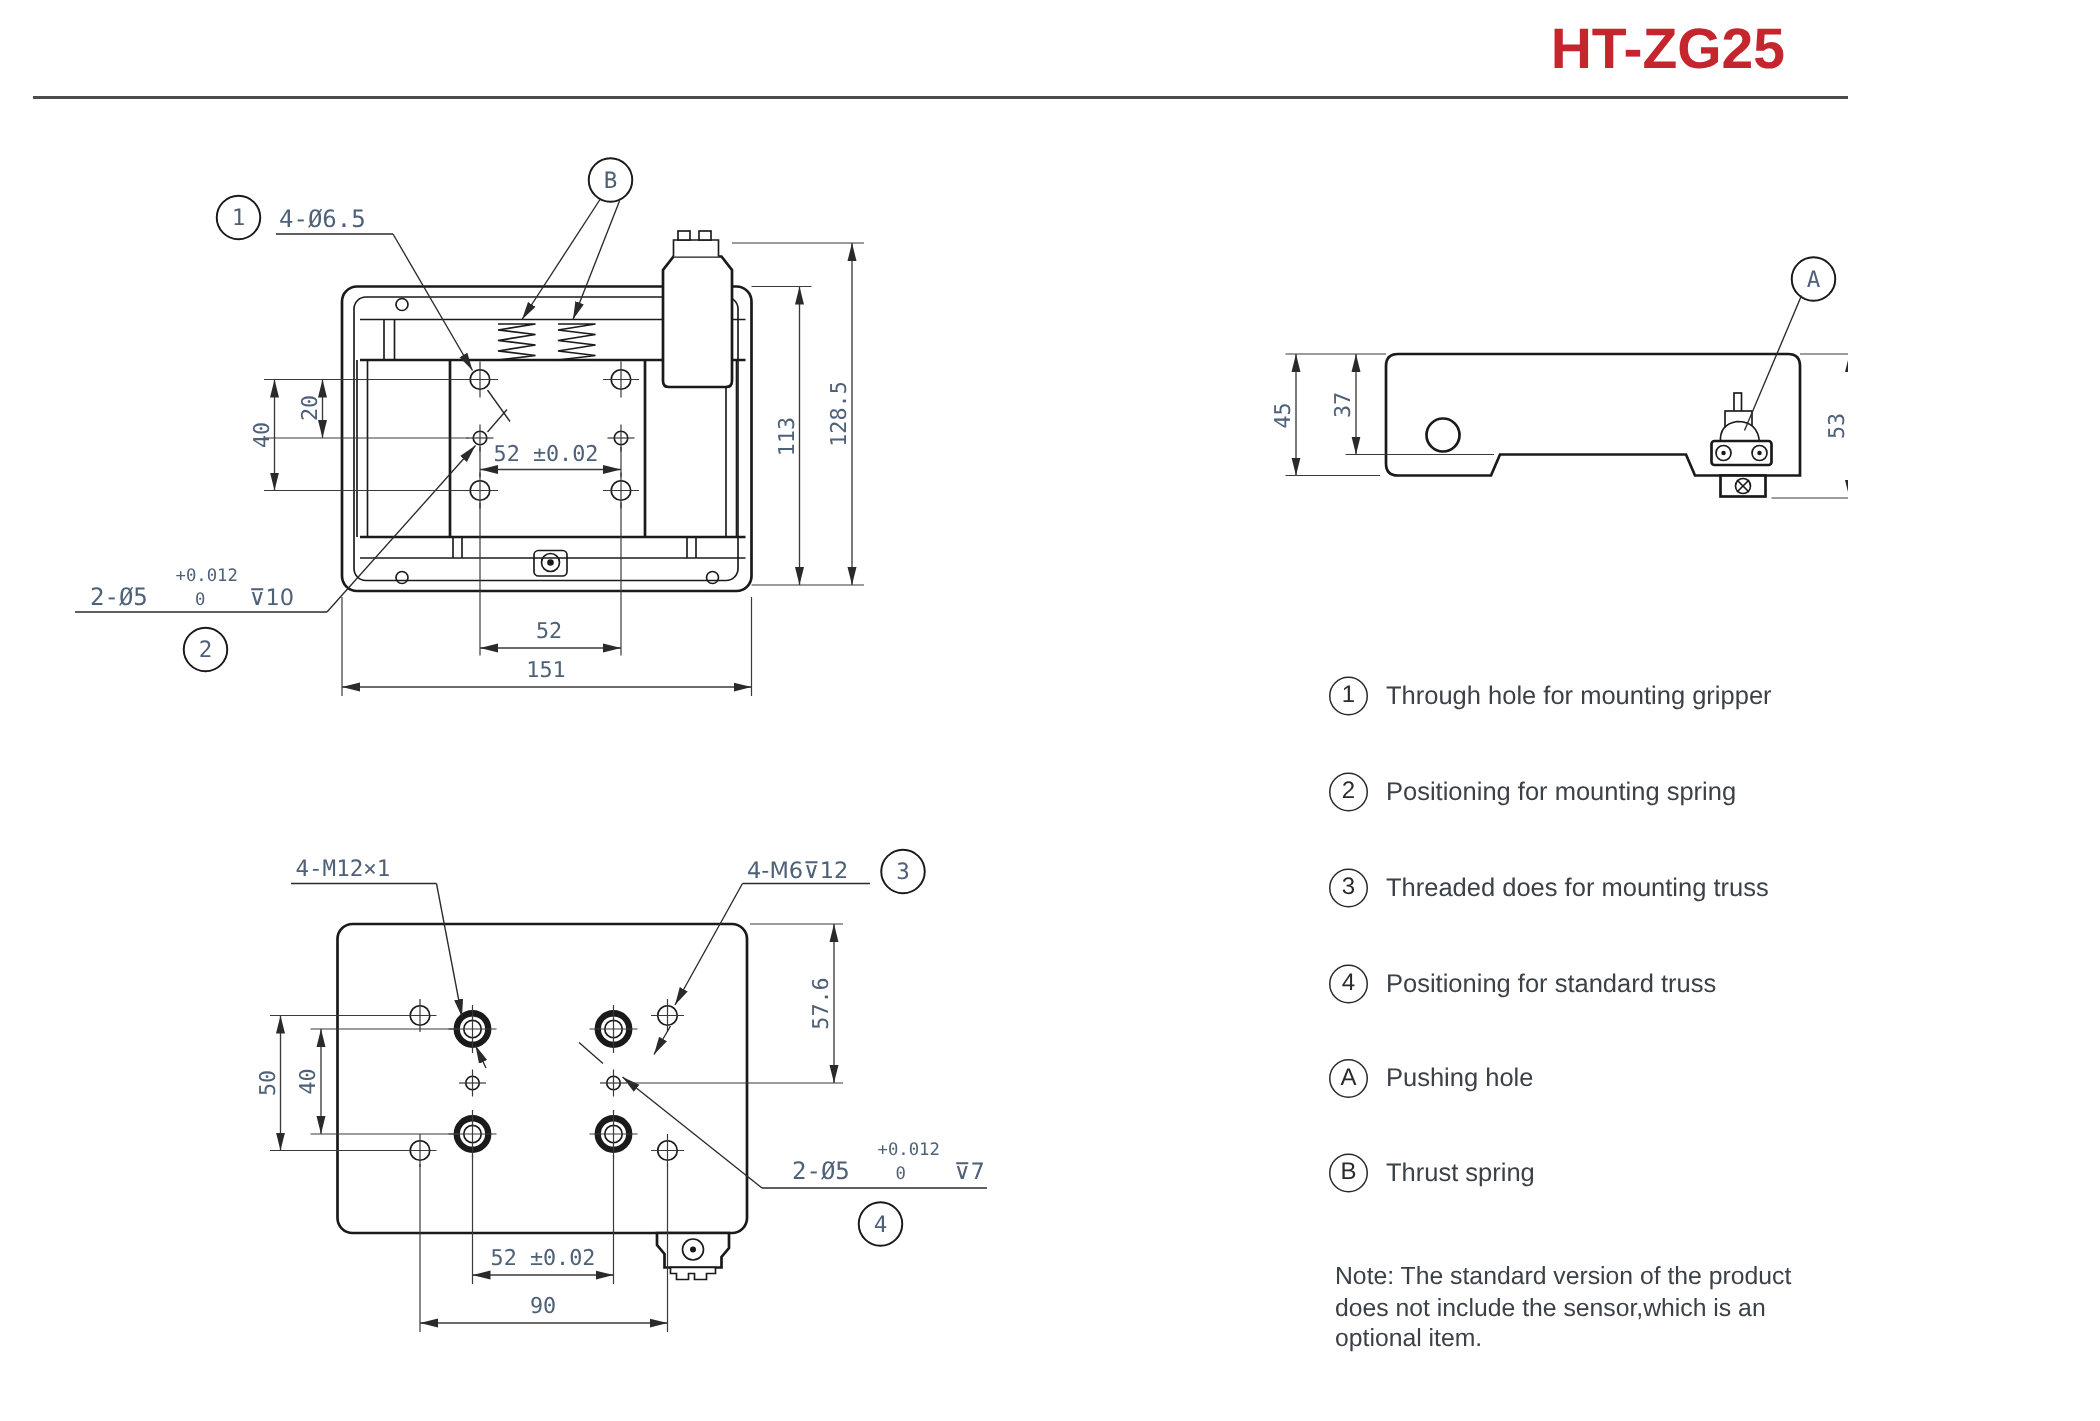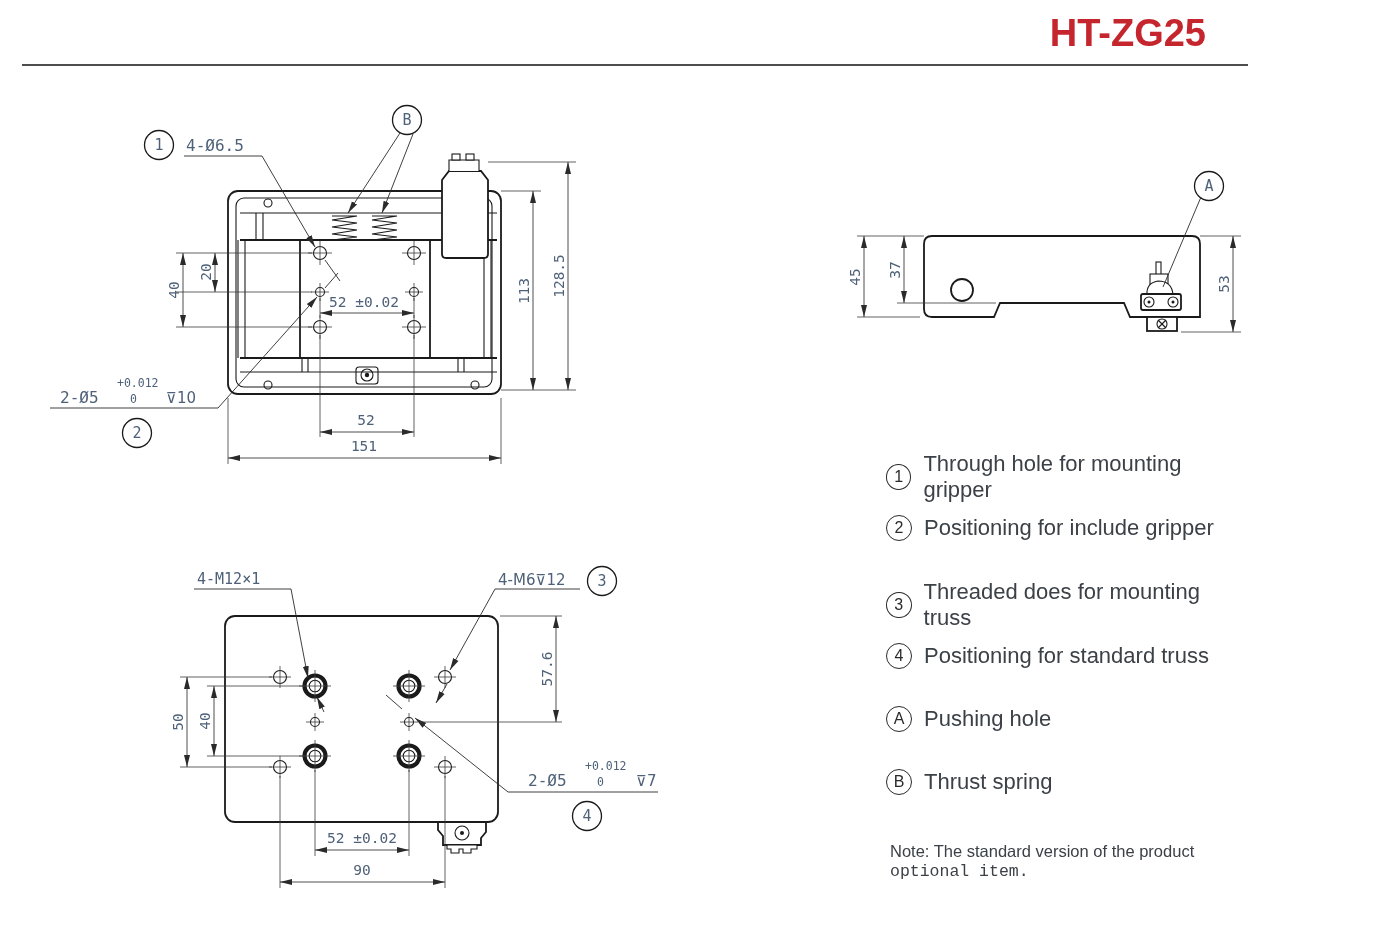--- a/index.html
+++ b/index.html
@@ -1,17 +1,17 @@
 <!DOCTYPE html>
 <html><head>
 <meta charset="utf-8">
 <style>
   html,body{margin:0;padding:0;background:#fff;}
   #page{position:relative;width:1232px;height:947px;background:#fff;overflow:hidden;
-        font-family:"Liberation Sans",sans-serif;padding-left:16px;}
+        font-family:"Liberation Sans",sans-serif;}
   #title{position:absolute;top:12px;right:42px;font-size:38px;font-weight:bold;
          color:#C5262D;letter-spacing:0px;font-family:"Liberation Sans",sans-serif;}
   #rule{position:absolute;left:22px;top:64px;width:1338px;height:2px;background:#4d4d4d;}
   #drawing{position:absolute;left:0;top:0;}
   
   .ln{stroke:#1a1a1a;stroke-width:1.8;fill:none;}
   .ln2{stroke:#1a1a1a;stroke-width:1.1;fill:none;}
   .thin{stroke:#3a3a3a;stroke-width:0.8;fill:none;}
   .dimln{stroke:#3a3a3a;stroke-width:0.9;fill:none;}
   .lead{stroke:#2a2a2a;stroke-width:0.9;fill:none;}
@@ -19,24 +19,24 @@
   text.dim{fill:#4e6178;font-family:"DejaVu Sans Mono",monospace;font-size:14.5px;}
   text.dimsm{fill:#4e6178;font-family:"DejaVu Sans Mono",monospace;font-size:11.5px;}
   text.depth{font-family:"DejaVu Sans",sans-serif;}
   text.bubble{fill:#4e6178;font-family:"DejaVu Sans Mono",monospace;font-size:15px;text-anchor:middle;}
   .bubble-circle{stroke:#1a1a1a;stroke-width:1.3;fill:#fff;}
   
   .legend-row{position:absolute;left:886px;display:flex;align-items:center;gap:12px;}
   .legend-circle{width:26px;height:26px;border:1.6px solid #2a2a2a;border-radius:50%;
                  display:flex;align-items:center;justify-content:center;
                  font-size:16px;color:#2a2a2a;box-sizing:border-box;}
-  .legend-label{font-size:22px;color:#3b4147;}
+  .legend-label{font-size:17px;color:#3b4147;}
   #note{position:absolute;left:890px;top:841px;width:328px;font-size:16.5px;
         line-height:20.5px;color:#3b4147;text-align:justify;}
-  #note .last{text-align:left;font-family:Liberation Mono, monospace;}
+  #note .last{text-align:left;}
 </style>
 </head>
 <body>
 
 <div id="page">
 
   <div id="title">HT-ZG25</div>
   <div id="rule"></div>
 
   <svg id="drawing" width="1400" height="947" viewBox="0 0 1400 947" xmlns="http://www.w3.org/2000/svg">
@@ -362,21 +362,21 @@
     </g>
   </svg>
 
   <div>
     <div class="legend-row" style="top:451px">
       <div class="legend-circle">1</div>
       <div class="legend-label">Through hole for mounting gripper</div>
     </div>
     <div class="legend-row" style="top:515px">
       <div class="legend-circle">2</div>
-      <div class="legend-label">Positioning for include gripper</div>
+      <div class="legend-label">Positioning for mounting spring</div>
     </div>
     <div class="legend-row" style="top:579px">
       <div class="legend-circle">3</div>
       <div class="legend-label">Threaded does for mounting truss</div>
     </div>
     <div class="legend-row" style="top:643px">
       <div class="legend-circle">4</div>
       <div class="legend-label">Positioning for standard truss</div>
     </div>
     <div class="legend-row" style="top:706px">
@@ -384,16 +384,17 @@
       <div class="legend-label">Pushing hole</div>
     </div>
     <div class="legend-row" style="top:769px">
       <div class="legend-circle">B</div>
       <div class="legend-label">Thrust spring</div>
     </div>
   </div>
 
   <div id="note">
     <div>Note: The standard version of the product</div>
+    <div>does not include the sensor,which is an</div>
     <div class="last">optional item.</div>
   </div>
 
 </div>
 
 </body></html>

